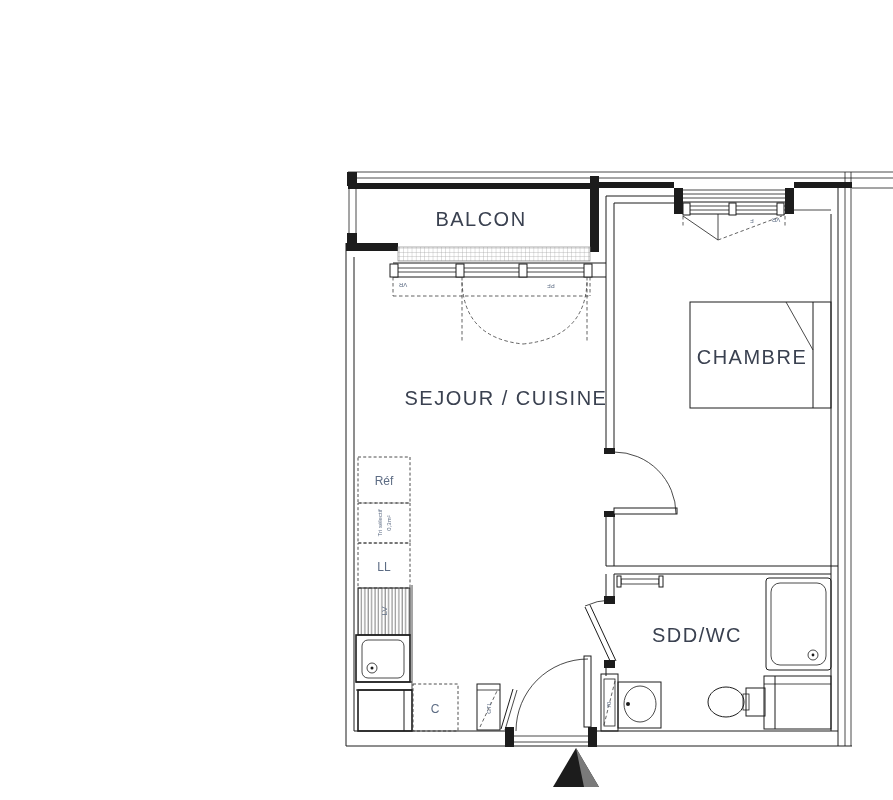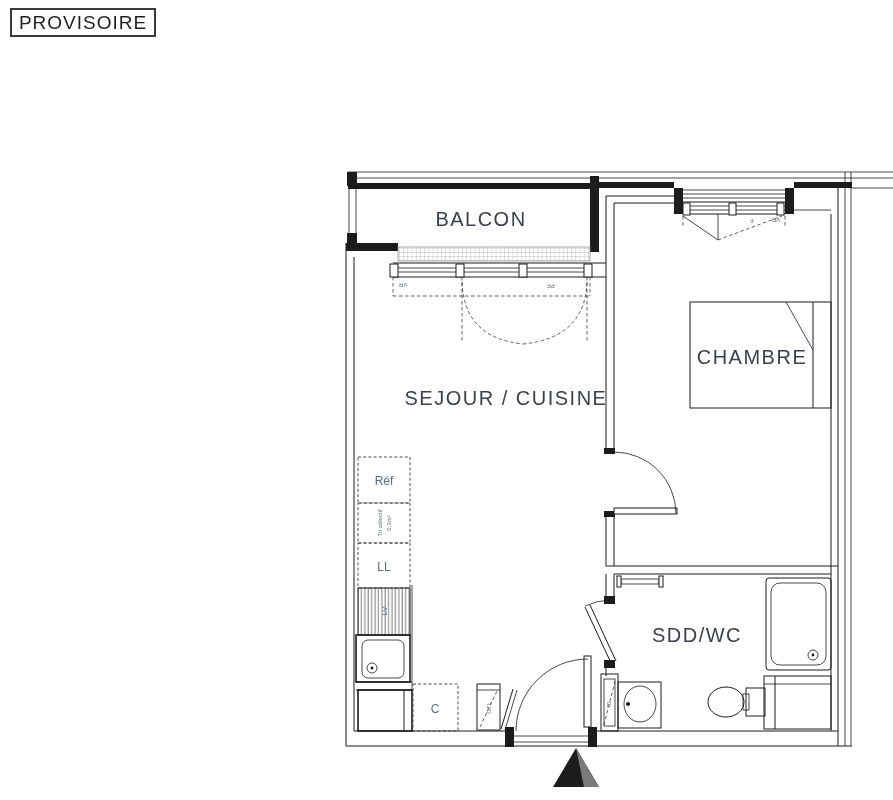--- a/index.html
+++ b/index.html
@@ -29,21 +29,20 @@
   text{fill:var(--label-small);font-size:8px;font-family:"Liberation Sans",sans-serif;}
   text.big{fill:var(--label-large);font-size:20px;letter-spacing:1.5px;}
   text.mid{fill:var(--label-small);font-size:12px;}
   text.tiny{font-size:6px;}
 </style>
 </head>
 <body>
 
 <div id="stage">
 
-  <div id="stamp">PROVISOIRE</div>
 
   <svg width="893" height="800" viewBox="0 0 893 800">
     <defs>
       <pattern id="grid" width="4.2" height="4.2" patternUnits="userSpaceOnUse">
         <path d="M0 0 H4.2 M0 0 V4.2" class="hatchln" fill="none"></path>
       </pattern>
       <pattern id="vlines" width="3.4" height="8" patternUnits="userSpaceOnUse">
         <line x1="1" y1="0" x2="1" y2="8" class="hatchln2"></line>
       </pattern>
     </defs>

